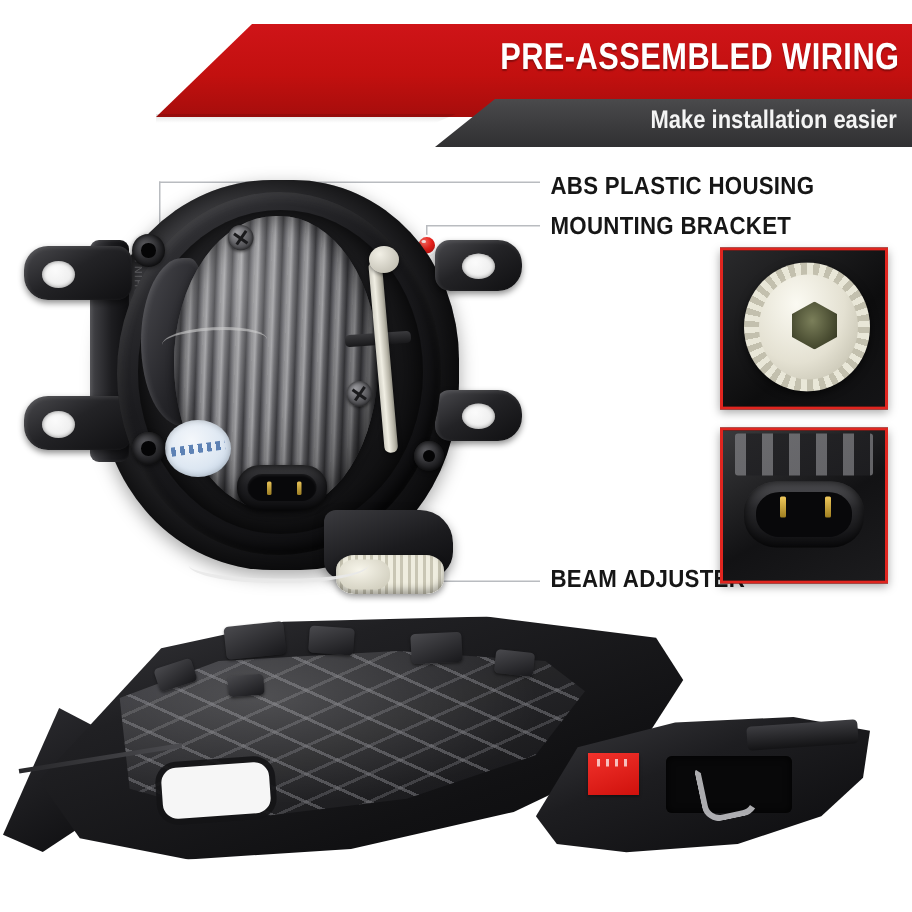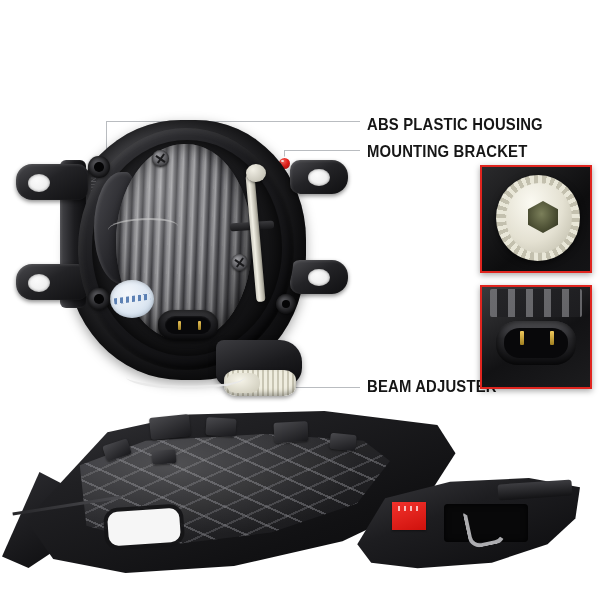--- a/index.html
+++ b/index.html
@@ -377,20 +377,27 @@
     position:absolute;left:150px;top:4px;width:74px;height:16px;
     background:linear-gradient(180deg,#3d3d41,#131315);border-radius:3px;
     transform:rotate(-4deg);
   }
 </style>
 </head>
 <body>
 
 <div id="stage">
 
+  <div class="banner-wrap">
+    <div class="band-red"></div>
+    <div class="band-shadow"></div>
+    <div class="band-dark"></div>
+    <div class="banner-title">PRE-ASSEMBLED WIRING</div>
+    <div class="banner-sub">Make installation easier</div>
+  </div>
 
   <div class="callout-label lbl-abs">ABS PLASTIC HOUSING</div>
   <div class="callout-label lbl-mnt">MOUNTING BRACKET</div>
   <div class="callout-label lbl-beam">BEAM ADJUSTER</div>
 
   <div class="lead lead-h" style="left:106px;top:121px;width:254px;"></div>
   <div class="lead lead-v" style="left:106px;top:121px;height:68px;"></div>
   <div class="dot" style="left:101px;top:182px;"></div>
 
   <div class="lead lead-h" style="left:284px;top:150px;width:76px;"></div>

